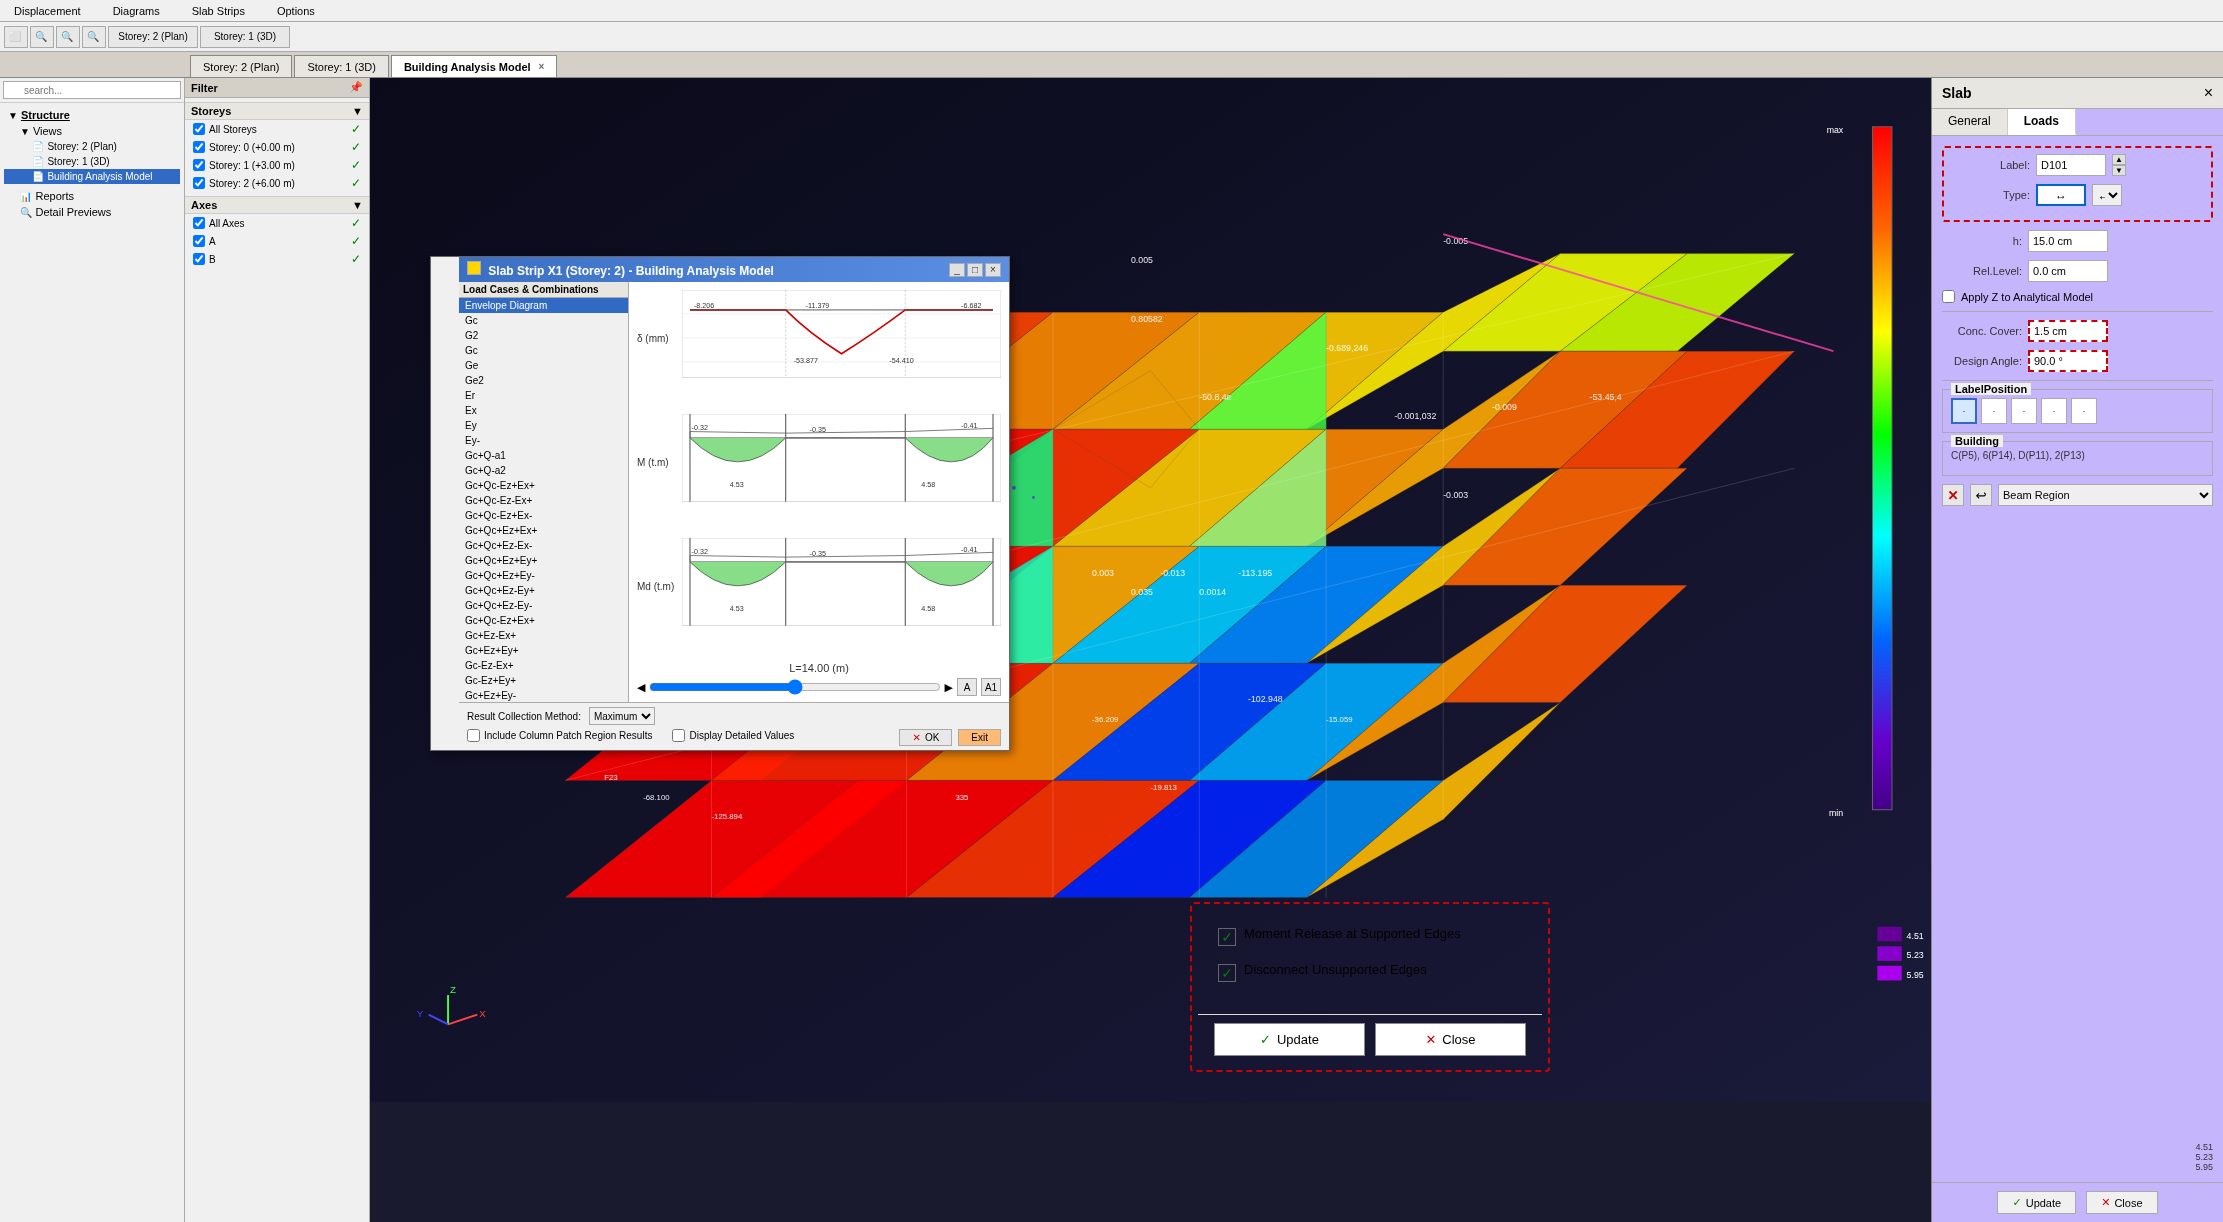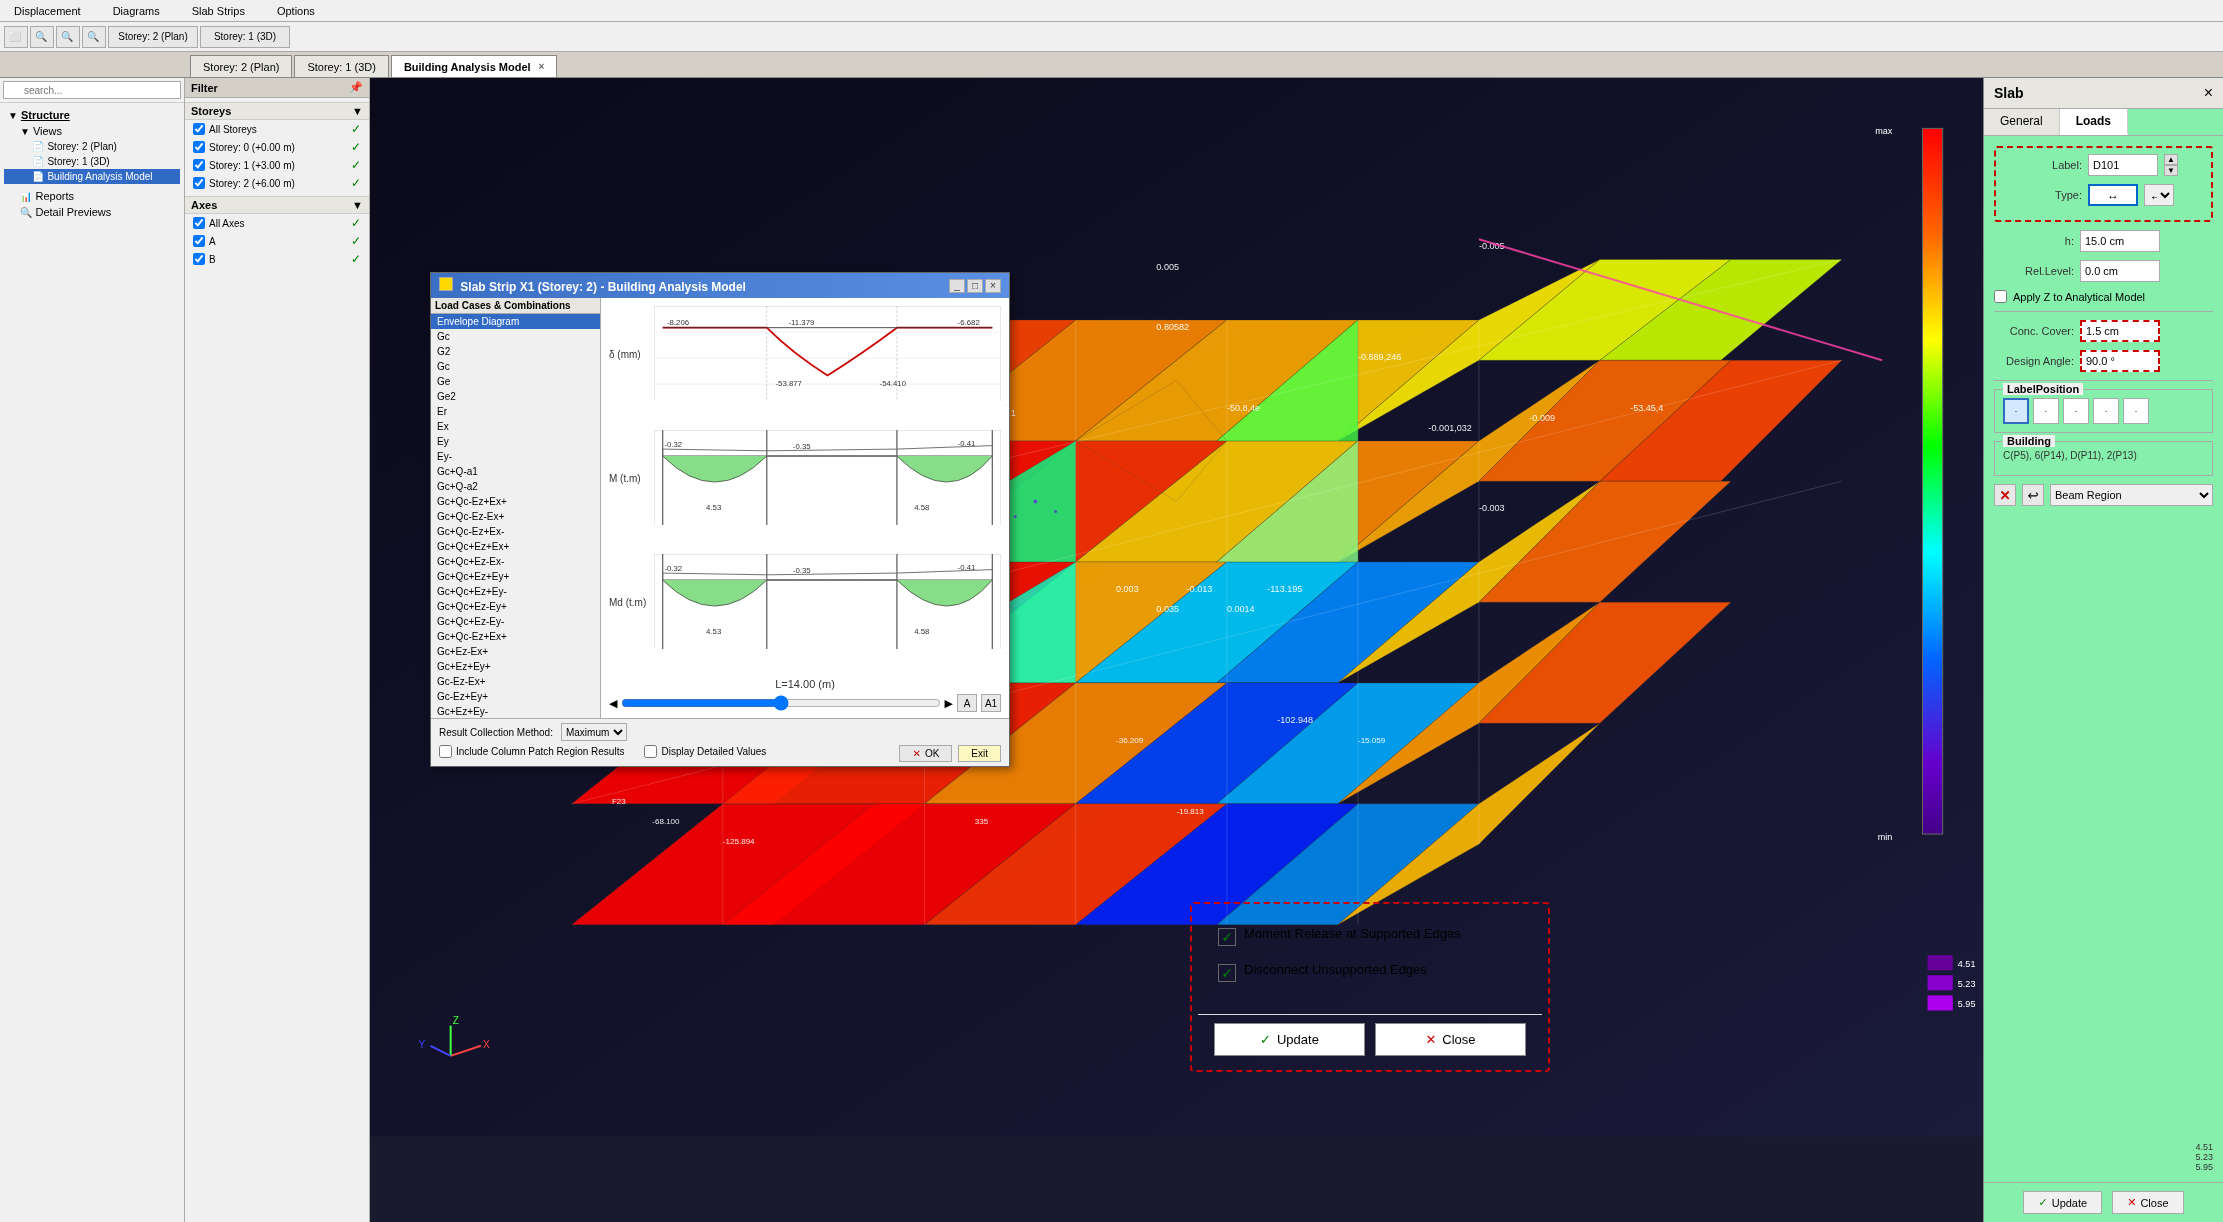--- a/index.html
+++ b/index.html
@@ -39,21 +39,21 @@
     .filter-header { background: #d4d0c8; padding: 3px 6px; font-size: 11px; font-weight: bold; display: flex; justify-content: space-between; align-items: center; border-bottom: 1px solid #aaa; }
     .filter-section-title { background: #e8e6e0; padding: 2px 6px; font-weight: bold; font-size: 11px; display: flex; justify-content: space-between; border-bottom: 1px solid #ccc; border-top: 1px solid #ccc; margin-top: 4px; }
     .filter-row { display: flex; align-items: center; padding: 2px 8px; font-size: 10px; gap: 4px; }
     .filter-row input[type=checkbox] { width: 12px; height: 12px; }
     .filter-checkmark { color: green; font-size: 12px; margin-left: auto; }
 
     
     .viewport { flex: 1; position: relative; overflow: hidden; background: #1a1a2e; }
 
     
-    .right-panel { width: 240px; background: #86efac; border-left: 1px solid #888; flex-shrink: 0; display: flex; flex-direction: column; }
+    .right-panel { width: 292px; background: #c4b5fd; border-left: 1px solid #888; flex-shrink: 0; display: flex; flex-direction: column; }
     .right-panel-header { background: #e8e6e0; padding: 6px 10px; font-size: 14px; font-weight: bold; display: flex; justify-content: space-between; align-items: center; border-bottom: 1px solid #aaa; }
     .right-panel-tabs { display: flex; border-bottom: 1px solid #aaa; }
     .right-tab { padding: 5px 16px; cursor: pointer; font-size: 12px; border-right: 1px solid #ccc; background: #e8e6e0; }
     .right-tab.active { background: white; border-bottom: 2px solid white; font-weight: bold; }
     .right-panel-content { padding: 10px; flex: 1; overflow-y: auto; }
     .form-row { display: flex; align-items: center; margin-bottom: 8px; gap: 6px; }
     .form-label { font-size: 11px; color: #333; min-width: 80px; text-align: right; }
     .form-input { border: 1px solid #aaa; padding: 2px 4px; font-size: 11px; background: white; height: 22px; }
     .spinner-btn { width: 14px; height: 11px; background: #e0e0e0; border: 1px solid #aaa; cursor: pointer; display: flex; align-items: center; justify-content: center; font-size: 8px; }
     .checkbox-row { display: flex; align-items: center; gap: 6px; margin-bottom: 8px; font-size: 11px; }
@@ -64,42 +64,42 @@
     .label-pos-btn { width: 26px; height: 26px; border: 1px solid #aaa; background: white; cursor: pointer; display: flex; align-items: center; justify-content: center; font-size: 9px; }
     .label-pos-btn.active { border: 2px solid #316ac5; background: #d4e8ff; }
     .insertion-text { font-size: 10px; color: #333; margin-bottom: 6px; }
     .action-row { display: flex; align-items: center; gap: 6px; margin-bottom: 8px; }
     .bottom-buttons { display: flex; justify-content: center; gap: 10px; padding: 8px; border-top: 1px solid #aaa; }
     .btn-update { background: #f0f0f0; border: 1px solid #aaa; padding: 4px 14px; cursor: pointer; display: flex; align-items: center; gap: 4px; font-size: 11px; }
     .btn-close { background: #f0f0f0; border: 1px solid #aaa; padding: 4px 14px; cursor: pointer; display: flex; align-items: center; gap: 4px; font-size: 11px; }
     .dashed-box { border: 2px dashed #cc0000; border-radius: 4px; padding: 6px; }
 
     
-    .slab-strip-dialog { position: absolute; top: 194px; left: 60px; width: 580px; background: #f0f0f0; border: 1px solid #666; box-shadow: 3px 3px 8px rgba(0,0,0,0.4); z-index: 100; }
+    .slab-strip-dialog { position: absolute; top: 178px; left: 60px; width: 580px; background: #f0f0f0; border: 1px solid #666; box-shadow: 3px 3px 8px rgba(0,0,0,0.4); z-index: 100; padding-left: 28px; }
     .dialog-title-bar { background: linear-gradient(to right, #3a6fc4, #5a8fe4); color: white; padding: 4px 8px; font-size: 12px; font-weight: bold; display: flex; justify-content: space-between; align-items: center; }
     .dialog-title-icon { width: 14px; height: 14px; background: #ffd700; border: 1px solid #aaa; display: inline-block; margin-right: 4px; }
     .dialog-close-btns { display: flex; gap: 2px; }
     .dialog-win-btn { width: 16px; height: 14px; border: 1px solid #aaa; background: #e0e0e0; cursor: pointer; display: flex; align-items: center; justify-content: center; font-size: 10px; color: #333; }
 
     .dialog-body { display: flex; height: 420px; }
     .load-cases-panel { width: 170px; border-right: 1px solid #aaa; display: flex; flex-direction: column; }
     .load-cases-title { background: #e8e6e0; padding: 2px 4px; font-size: 10px; font-weight: bold; border-bottom: 1px solid #aaa; }
     .load-cases-list { flex: 1; overflow-y: auto; }
     .load-case-item { padding: 2px 6px; font-size: 10px; cursor: pointer; }
     .load-case-item.selected { background: #316ac5; color: white; }
 
     .chart-area { flex: 1; padding: 8px; position: relative; background: white; }
 
     .dialog-footer { border-top: 1px solid #aaa; padding: 4px 8px; background: #f0f0f0; }
     .footer-row { display: flex; align-items: center; gap: 8px; margin-bottom: 4px; font-size: 10px; }
     .footer-select { height: 18px; font-size: 10px; border: 1px solid #aaa; }
     .footer-checkbox { display: flex; align-items: center; gap: 4px; font-size: 10px; }
     .footer-actions { display: flex; justify-content: flex-end; gap: 6px; }
     .footer-btn { padding: 2px 12px; font-size: 10px; border: 1px solid #aaa; cursor: pointer; display: flex; align-items: center; gap: 4px; }
-    .footer-btn-exit { background: #fef9c3; }
+    .footer-btn-exit { background: #fdba74; }
     .moment-dialog-content { padding: 16px 20px; }
     .moment-checkbox-row { display: flex; align-items: flex-start; gap: 8px; margin-bottom: 16px; font-size: 13px; }
     .moment-checkbox { width: 18px; height: 18px; border: 1px solid #666; cursor: pointer; display: flex; align-items: center; justify-content: center; color: #008000; font-size: 14px; flex-shrink: 0; margin-top: 2px; }
     .moment-dialog-btns { display: flex; gap: 10px; padding: 8px 16px; border-top: 1px solid #ddd; }
     .moment-update-btn { padding: 8px 20px; background: white; border: 1px solid #888; cursor: pointer; display: flex; align-items: center; gap: 6px; font-size: 13px; flex: 1; justify-content: center; }
     .moment-close-btn { padding: 8px 20px; background: white; border: 1px solid #888; cursor: pointer; display: flex; align-items: center; gap: 6px; font-size: 13px; flex: 1; justify-content: center; }
 
     
     .viewport-bg { position: absolute; inset: 0; }
 

